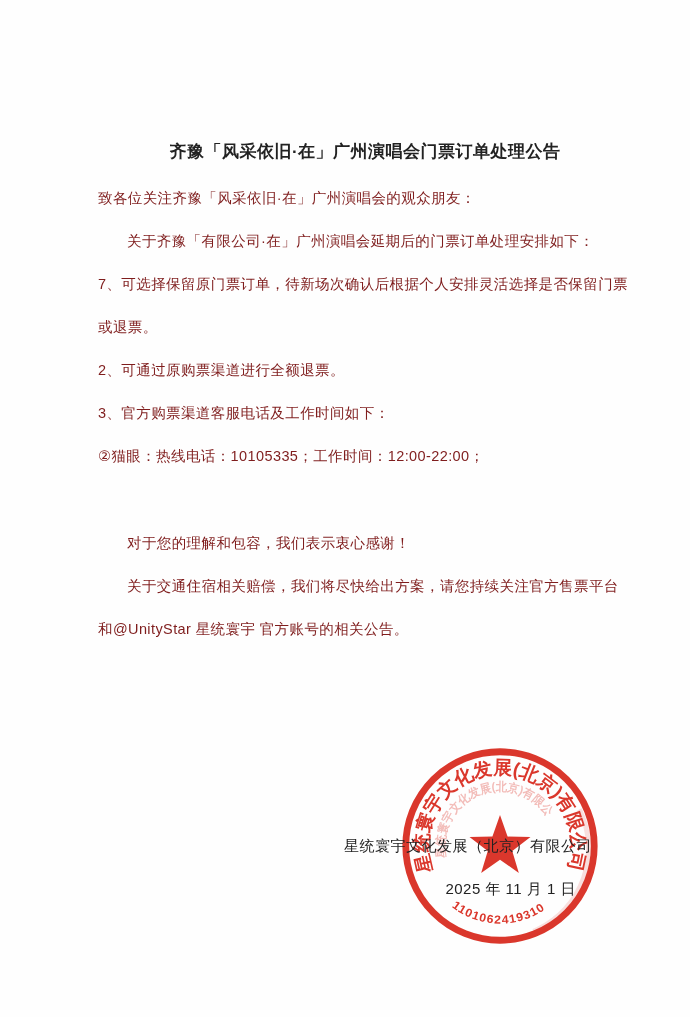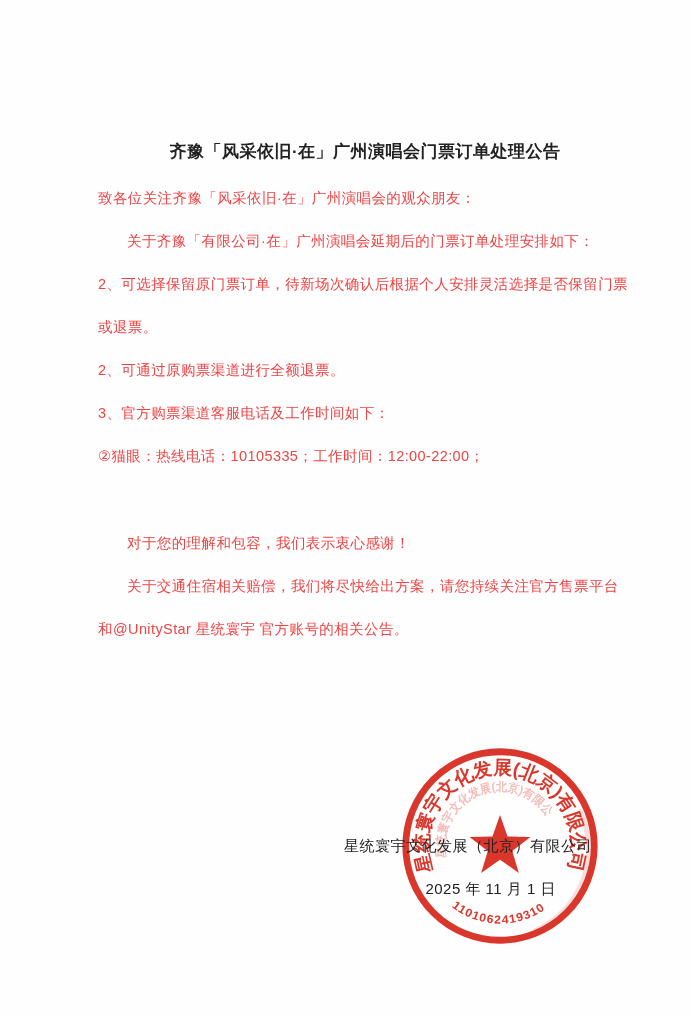--- a/index.html
+++ b/index.html
@@ -27,21 +27,21 @@
     line-height: 43px;
     letter-spacing: 0.5px;
     color: #222222;
   }
   .paragraphs p {
     margin: 0;
     font-size: 14.5px;
     line-height: 43px;
     letter-spacing: 0.4px;
     text-align: left;
-    color: #ef4444;
+    color: #7f1d1d;
   }
   .paragraphs p.indent { text-indent: 2em; }
   .paragraphs p.space-before { margin-top: 44px; }
 
   .signature {
     position: absolute;
     left: 0;
     right: 98px;
     top: 824px;
     text-align: right;
@@ -51,21 +51,21 @@
     font-size: 15px;
     line-height: 43px;
     letter-spacing: 0.5px;
     color: #222222;
   }
   .signature .date {
     font-size: 15px;
     line-height: 43px;
     letter-spacing: 0.5px;
     color: #222222;
-    margin-right: 36px;
+    margin-right: 16px;
   }
 
   .stamp {
     position: absolute;
     left: 398px;
     top: 744px;
     width: 204px;
     height: 204px;
     z-index: 1;
     opacity: 0.92;
@@ -78,21 +78,21 @@
 
   <div class="content">
     <h1 class="doc-title">齐豫「风采依旧·在」广州演唱会门票订单处理公告</h1>
 
     <div class="paragraphs">
 
         <p>致各位关注齐豫「风采依旧·在」广州演唱会的观众朋友：</p>
 
         <p class="indent">关于齐豫「有限公司·在」广州演唱会延期后的门票订单处理安排如下：</p>
 
-        <p>2、可选择保留原门票订单，待新场次确认后根据个人安排灵活选择是否保留门票或退票。</p>
+        <p>7、可选择保留原门票订单，待新场次确认后根据个人安排灵活选择是否保留门票或退票。</p>
 
         <p>2、可通过原购票渠道进行全额退票。</p>
 
         <p>3、官方购票渠道客服电话及工作时间如下：</p>
 
 
         <p>②猫眼：热线电话：10105335；工作时间：12:00-22:00；</p>
 
         <p class="indent space-before">对于您的理解和包容，我们表示衷心感谢！</p>
 

